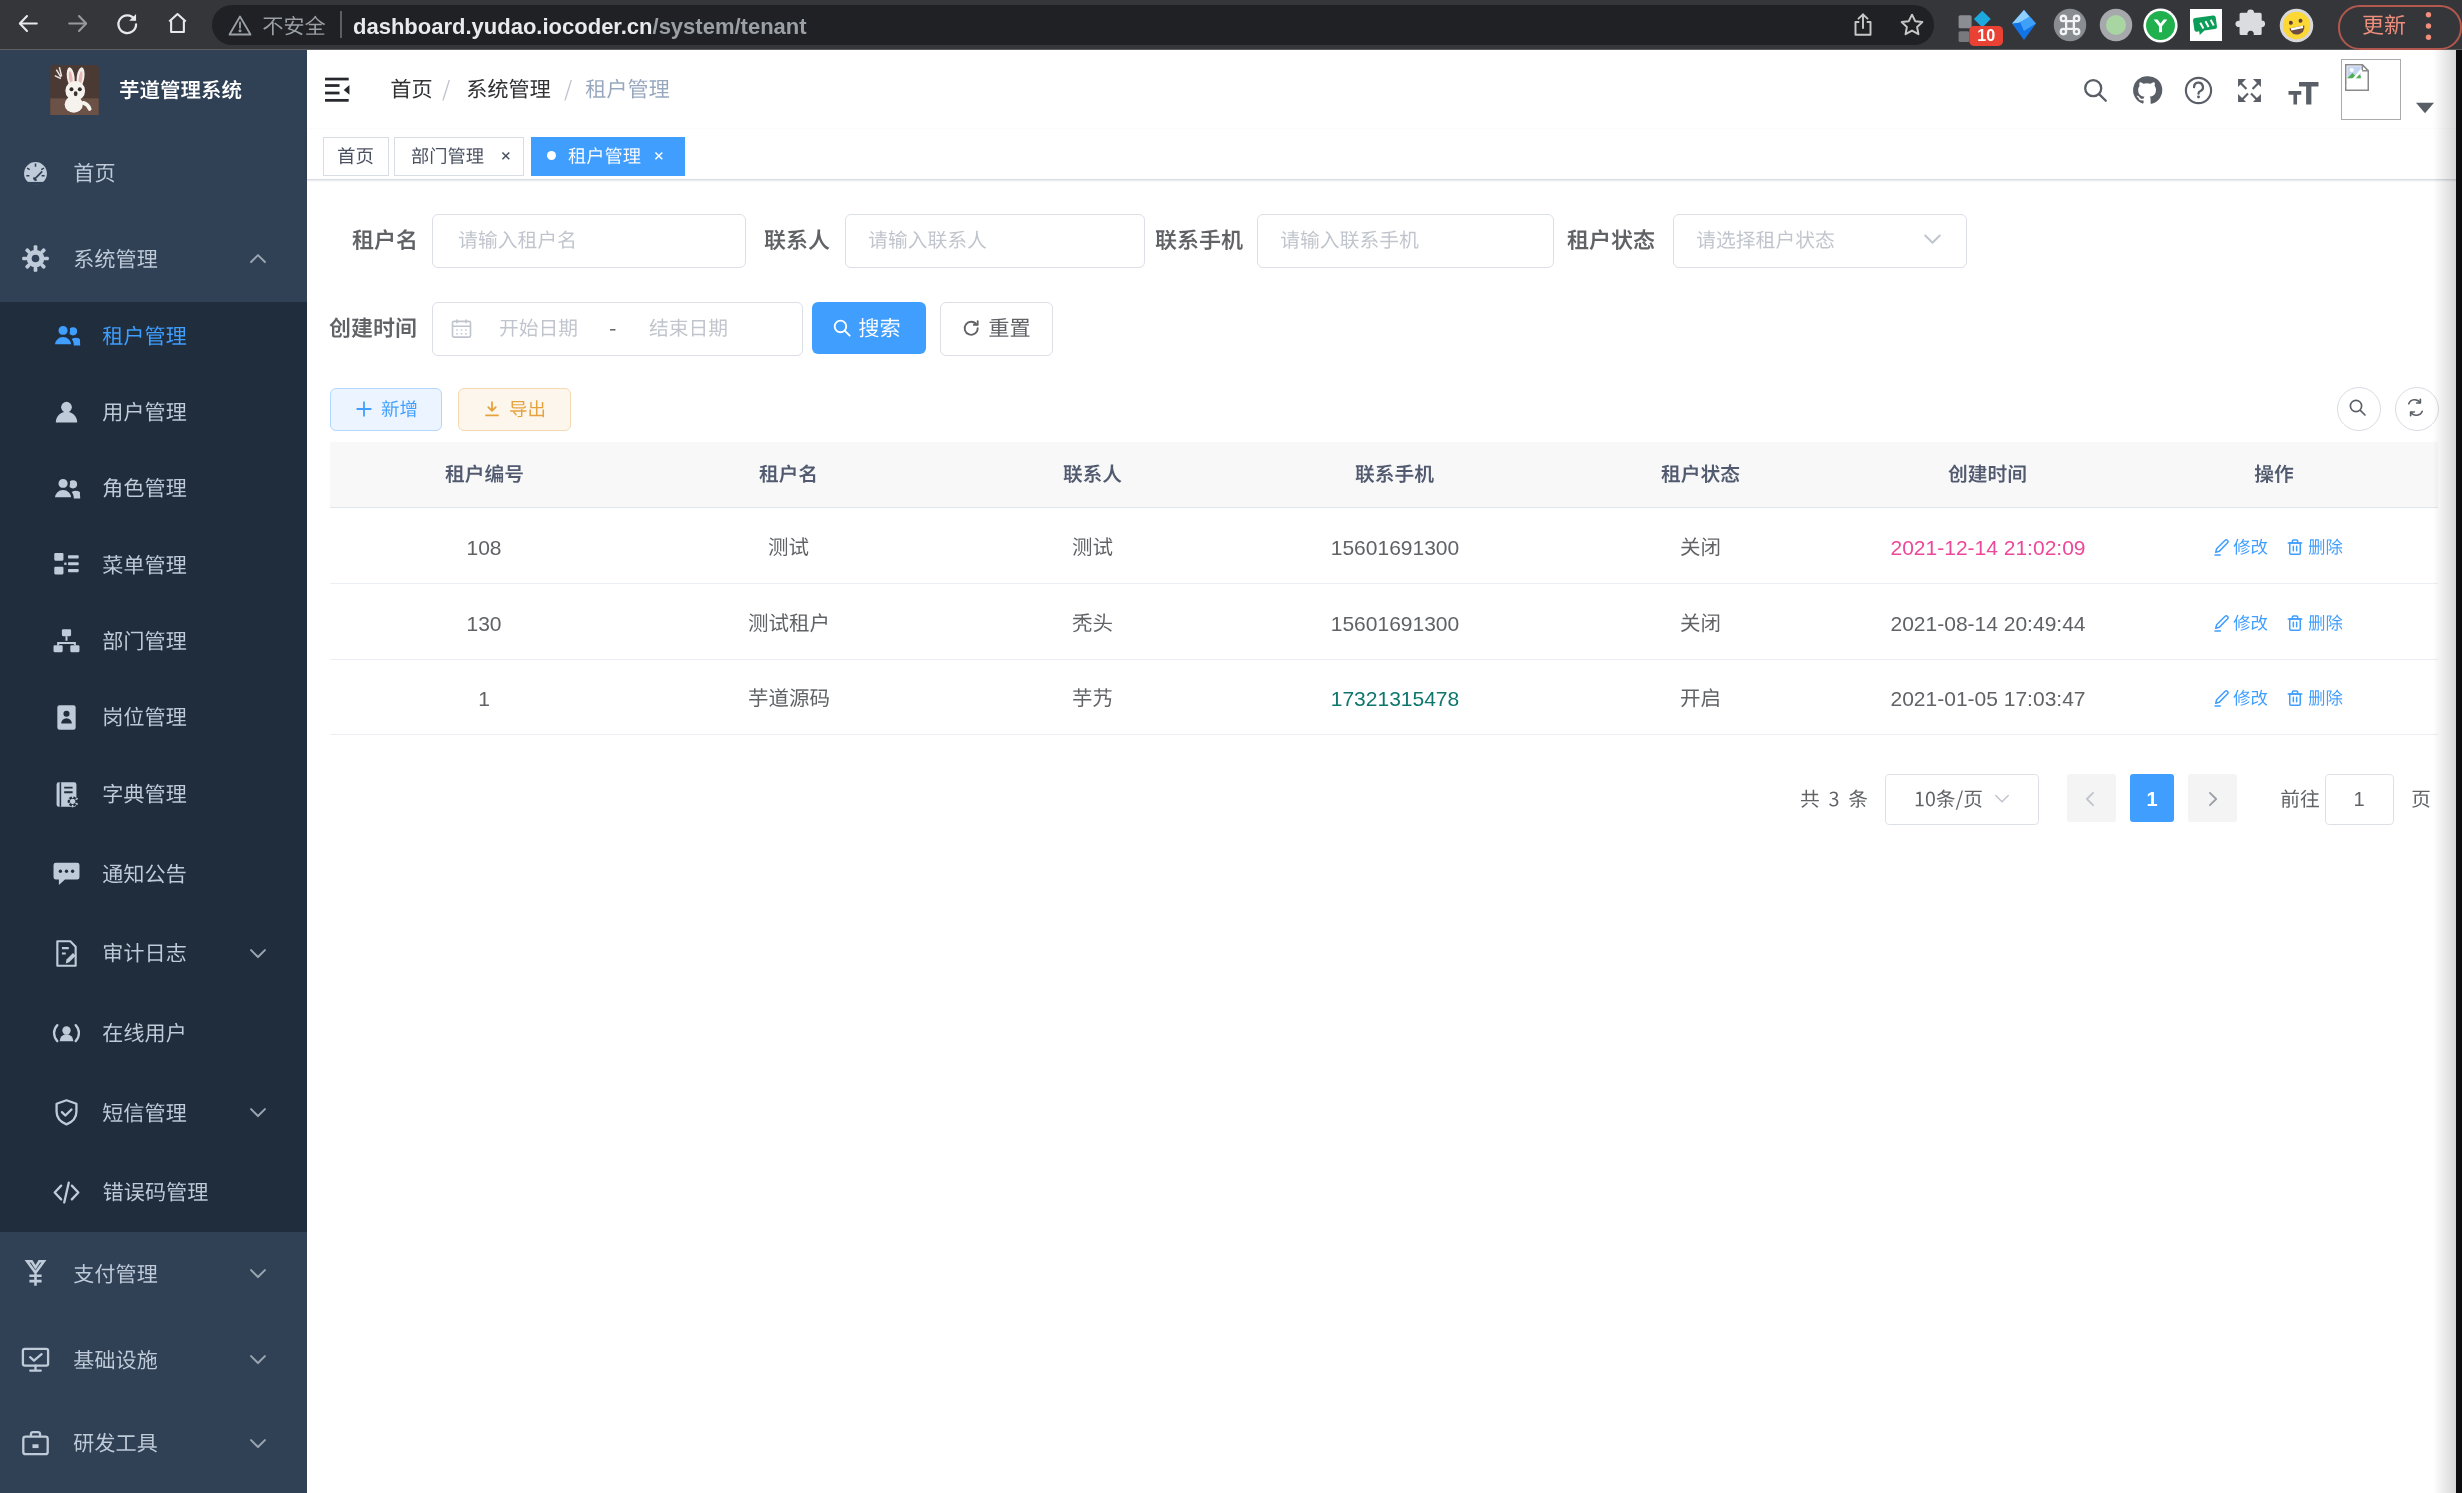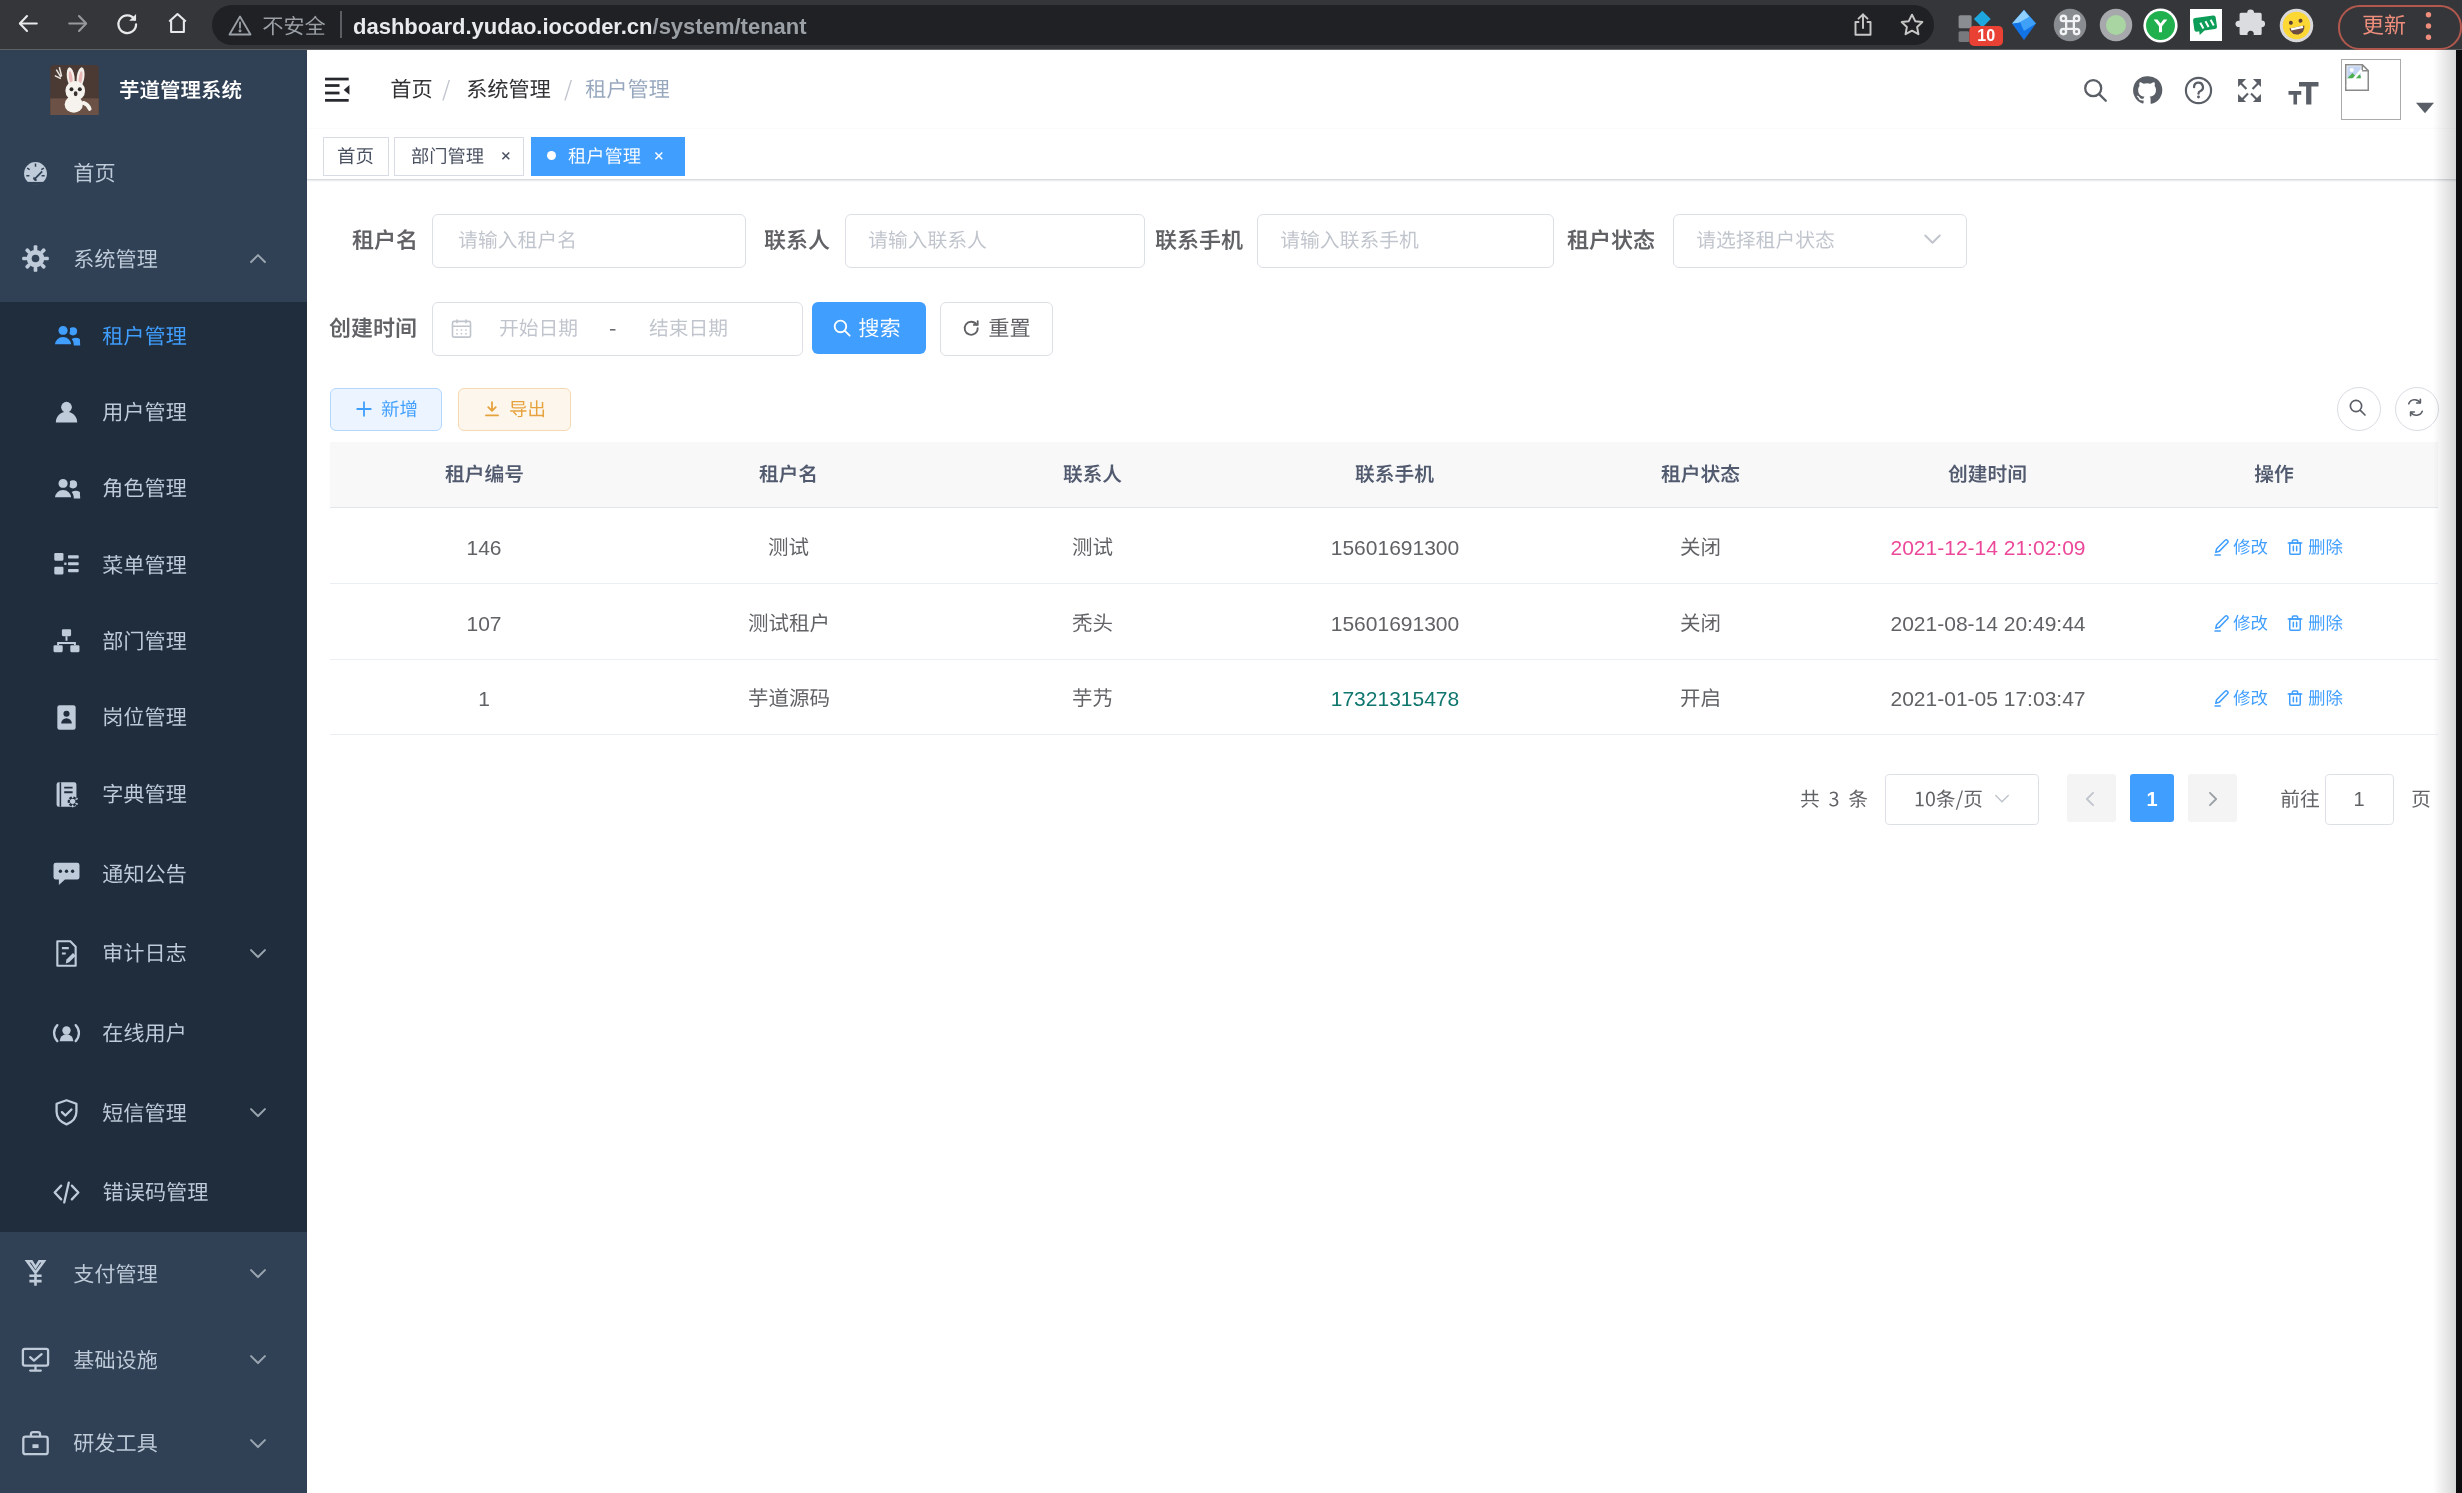--- a/index.html
+++ b/index.html
@@ -899,21 +899,21 @@
       <use href="#b95f4" x="3000.0"></use>
     </g>
   </svg>
 <svg style="position:absolute;left:2254px;top:458px" width="40" height="32" viewBox="0 0 52 42">
     <g fill="#515a6e" transform="translate(0,30.49) scale(0.026000,-0.026000)">
       <use href="#b64cd" x="0.0"></use>
       <use href="#b4f5c" x="1000.0"></use>
     </g>
   </svg>
 <div style="position:absolute;left:330px;top:507px;width:2108px;height:76px;border-bottom:0.8px solid #ebeef5;"></div>
-<div style="position:absolute;left:484px;top:547px;transform:translate(-50%,-50%);font-family:'Liberation Sans',sans-serif;font-size:21px;font-weight:400;color:#606266;line-height:1;white-space:pre;">146</div>
+<div style="position:absolute;left:484px;top:547px;transform:translate(-50%,-50%);font-family:'Liberation Sans',sans-serif;font-size:21px;font-weight:400;color:#606266;line-height:1;white-space:pre;">108</div>
 <svg style="position:absolute;left:768px;top:530px" width="41" height="34" viewBox="0 0 54 44">
     <g fill="#606266" transform="translate(0,31.86) scale(0.027000,-0.027000)">
       <use href="#a6d4b" x="0.0"></use>
       <use href="#a8bd5" x="1000.0"></use>
     </g>
   </svg>
 <svg style="position:absolute;left:1072px;top:530px" width="41" height="34" viewBox="0 0 54 44">
     <g fill="#606266" transform="translate(0,31.86) scale(0.027000,-0.027000)">
       <use href="#a6d4b" x="0.0"></use>
       <use href="#a8bd5" x="1000.0"></use>
@@ -947,21 +947,21 @@
       <path d="M9.8 11v6M14.2 11v6"></path>
     </g>
   </svg>
 <svg style="position:absolute;left:2308px;top:533px" width="35" height="28" viewBox="0 0 46 37">
     <g fill="#409eff" transform="translate(0,26.89) scale(0.023000,-0.023000)">
       <use href="#a5220" x="0.0"></use>
       <use href="#a9664" x="1000.0"></use>
     </g>
   </svg>
 <div style="position:absolute;left:330px;top:583px;width:2108px;height:76px;border-bottom:0.8px solid #ebeef5;"></div>
-<div style="position:absolute;left:484px;top:623px;transform:translate(-50%,-50%);font-family:'Liberation Sans',sans-serif;font-size:21px;font-weight:400;color:#606266;line-height:1;white-space:pre;">107</div>
+<div style="position:absolute;left:484px;top:623px;transform:translate(-50%,-50%);font-family:'Liberation Sans',sans-serif;font-size:21px;font-weight:400;color:#606266;line-height:1;white-space:pre;">130</div>
 <svg style="position:absolute;left:748px;top:606px" width="82" height="34" viewBox="0 0 108 44">
     <g fill="#606266" transform="translate(0,31.86) scale(0.027000,-0.027000)">
       <use href="#a6d4b" x="0.0"></use>
       <use href="#a8bd5" x="1000.0"></use>
       <use href="#a79df" x="2000.0"></use>
       <use href="#a6237" x="3000.0"></use>
     </g>
   </svg>
 <svg style="position:absolute;left:1072px;top:606px" width="41" height="34" viewBox="0 0 54 44">
     <g fill="#606266" transform="translate(0,31.86) scale(0.027000,-0.027000)">

